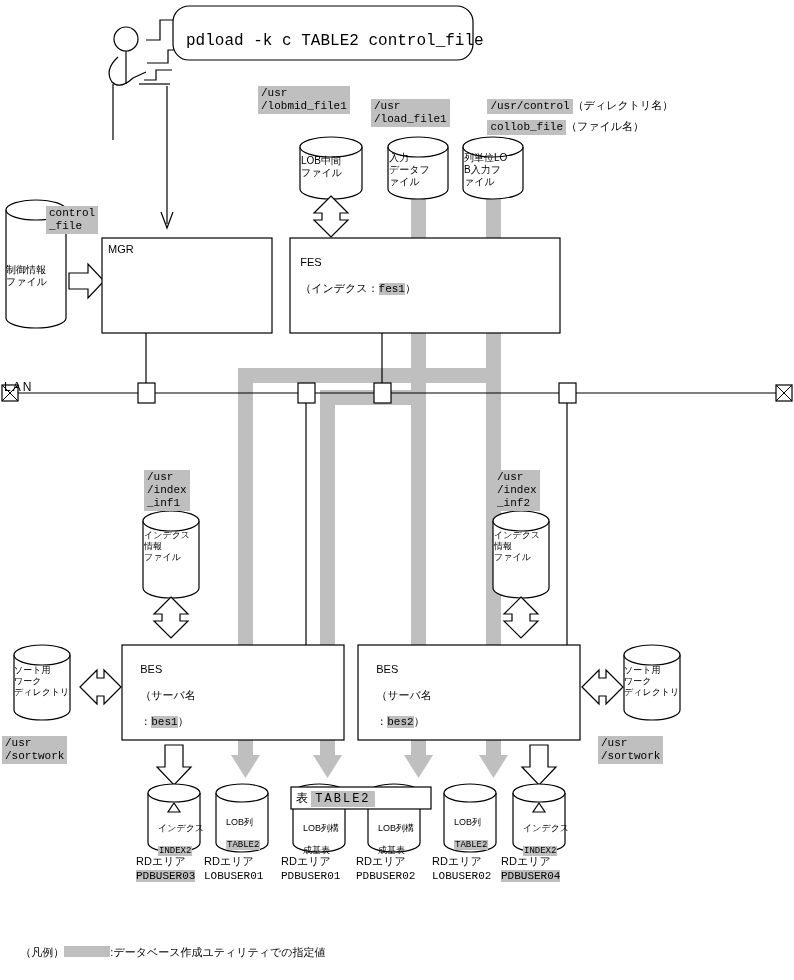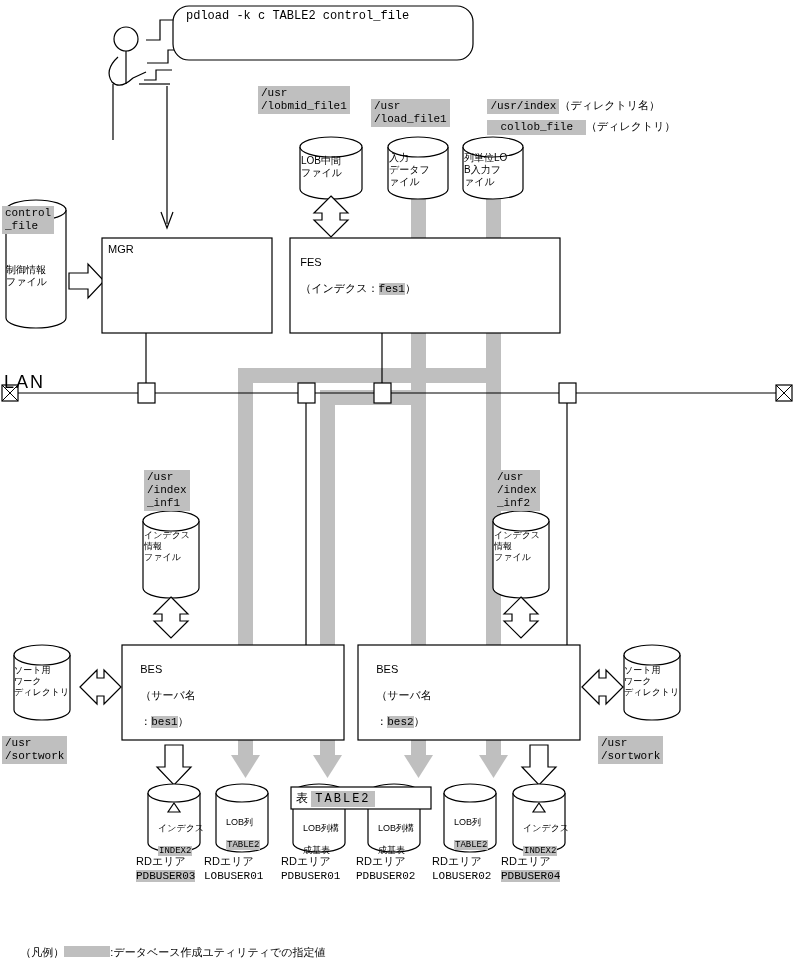--- a/index.html
+++ b/index.html
@@ -189,24 +189,24 @@
     </g>
     <g>
       <path class="wh" d="M513 793 L513 843 A26 9 0 0 0 565 843 L565 793"></path>
       <ellipse cx="539" cy="793" rx="26" ry="9" class="wh"></ellipse>
       <polygon class="nf" points="539,803 545,812 533,812"></polygon>
     </g>
 
     <rect x="291" y="787" width="140" height="22" class="wh"></rect>
   </svg>
 
-  <div class="abs lblm" style="left:186px;top:10px;font-size:12px;">pdload -k c TABLE2 control_file</div>
+  <div class="abs lblm" style="left:186px;top:35px;font-size:16px;">pdload -k c TABLE2 control_file</div>
 
   <div class="abs" style="left:2px;top:206px;">
-    <span class="lblm hl" style="display:inline-block;padding:1px 3px;">control
+    <span class="lblm hl" style="display:inline-block;padding:1px 3px;margin-left:44px;">control
 _file</span>
   </div>
   <div class="abs cyltxt" style="left:6px;top:264px;width:60px;">制御情報<br>ファイル</div>
 
   <div class="abs boxtxt" style="left:108px;top:243px;">MGR</div>
 
   <div class="abs boxtxt" style="left:288px;top:243px;">
     <span>FES</span><br>
     <span>（インデクス：</span><span class="hl mono">fes1</span><span>）</span>
   </div>
@@ -217,28 +217,28 @@
   </div>
   <div class="abs cyltxt" style="left:301px;top:155px;width:60px;">LOB中間<br>ファイル</div>
 
   <div class="abs" style="left:371px;top:99px;">
     <span class="lblm hl" style="display:inline-block;padding:1px 3px;">/usr
 /load_file1</span>
   </div>
   <div class="abs cyltxt" style="left:389px;top:152px;width:58px;">入力<br>データフ<br>ァイル</div>
 
   <div class="abs lblm" style="left:461px;top:86px;">
-    <span class="hl" style="display:inline-block;padding:1px 3px;">/usr/index</span><span class="lbl" style="font-family:'Liberation Sans',sans-serif;">（ディレクトリ名）</span>
+    <span class="hl" style="display:inline-block;padding:1px 3px;">/usr/control</span><span class="lbl" style="font-family:'Liberation Sans',sans-serif;">（ディレクトリ名）</span>
   </div>
   <div class="abs lblm" style="left:461px;top:107px;">
-    <span class="hl" style="display:inline-block;padding:1px 13px;">collob_file</span><span class="lbl" style="font-family:'Liberation Sans',sans-serif;">（ディレクトリ）</span>
+    <span class="hl" style="display:inline-block;padding:1px 3px;">collob_file</span><span class="lbl" style="font-family:'Liberation Sans',sans-serif;">（ファイル名）</span>
   </div>
   <div class="abs cyltxt" style="left:464px;top:152px;width:68px;">列単位LO<br>B入力フ<br>ァイル</div>
 
-  <div class="abs" style="left:4px;top:372px;font-size:18px;letter-spacing:2px;">LAN</div>
+  <div class="abs" style="left:4px;top:380px;font-size:12px;letter-spacing:2px;">LAN</div>
 
   <div class="abs" style="left:144px;top:470px;">
     <span class="lblm hl" style="display:inline-block;padding:1px 3px;">/usr
 /index
 _inf1</span>
   </div>
   <div class="abs cyltxt tiny" style="left:144px;top:530px;width:55px;">インデクス<br>情報<br>ファイル</div>
 
   <div class="abs" style="left:494px;top:470px;">
     <span class="lblm hl" style="display:inline-block;padding:1px 3px;">/usr

